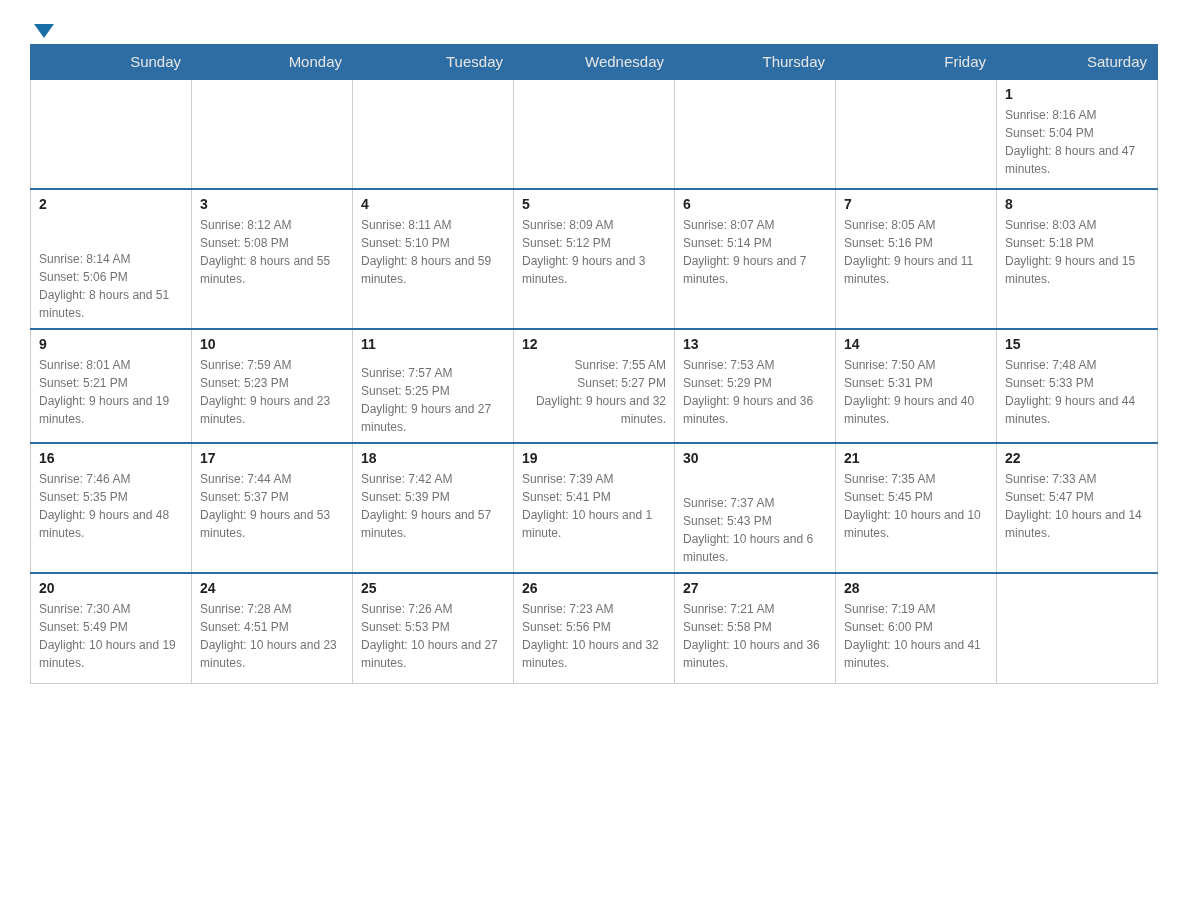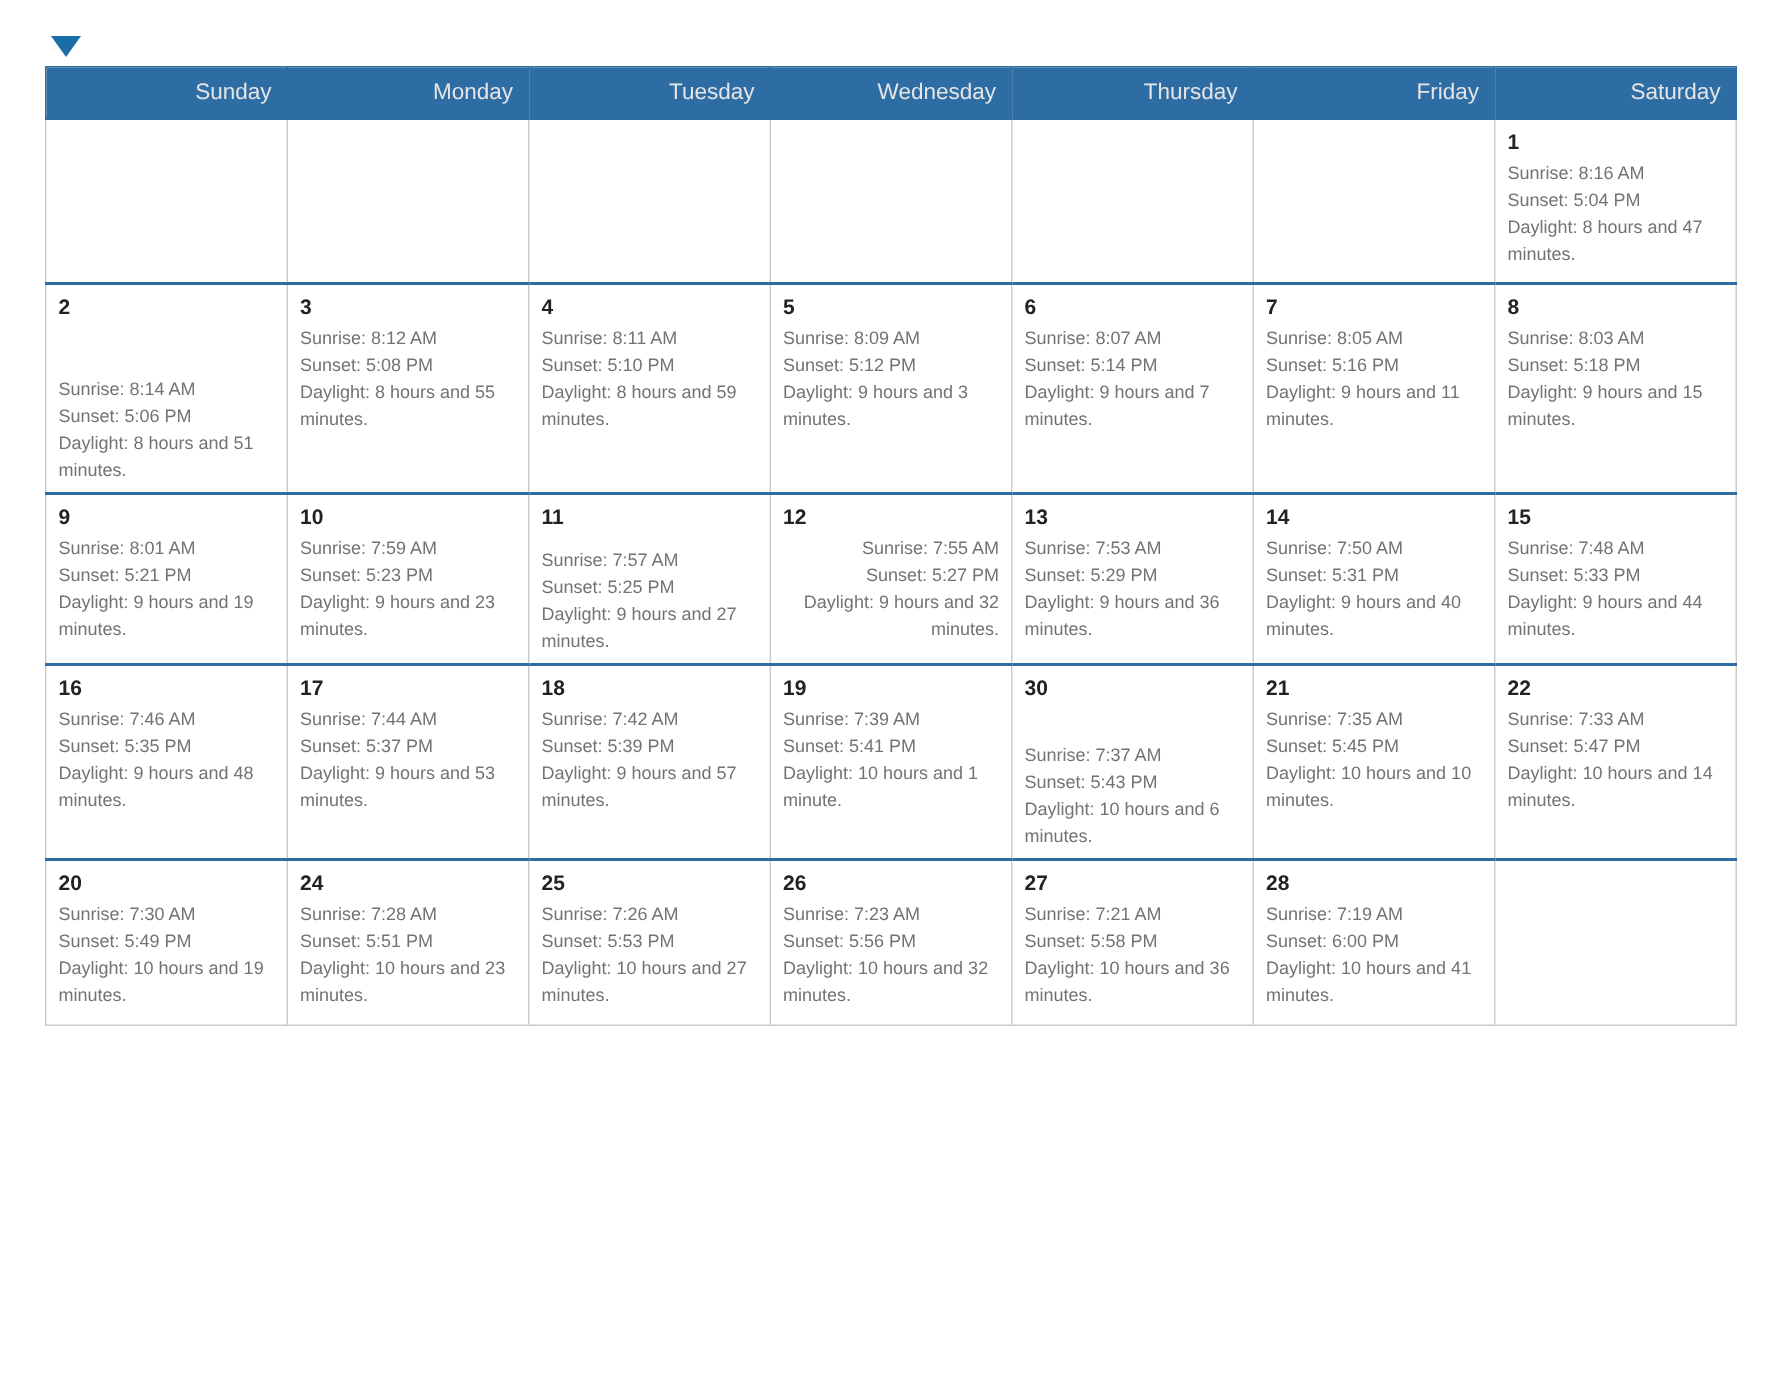--- a/index.html
+++ b/index.html
@@ -273,21 +273,21 @@
       <tr>
         <td>
           <span class="day-number">20</span>
           <div class="day-info" style="white-space: pre-line;">Sunrise: 7:30 AM
 Sunset: 5:49 PM
 Daylight: 10 hours and 19 minutes.</div>
         </td>
         <td>
           <span class="day-number">24</span>
           <div class="day-info" style="white-space: pre-line;">Sunrise: 7:28 AM
-Sunset: 5:51 PM
+Sunset: 4:51 PM
 Daylight: 10 hours and 23 minutes.</div>
         </td>
         <td>
           <span class="day-number">25</span>
           <div class="day-info" style="white-space: pre-line;">Sunrise: 7:26 AM
 Sunset: 5:53 PM
 Daylight: 10 hours and 27 minutes.</div>
         </td>
         <td>
           <span class="day-number">26</span>

